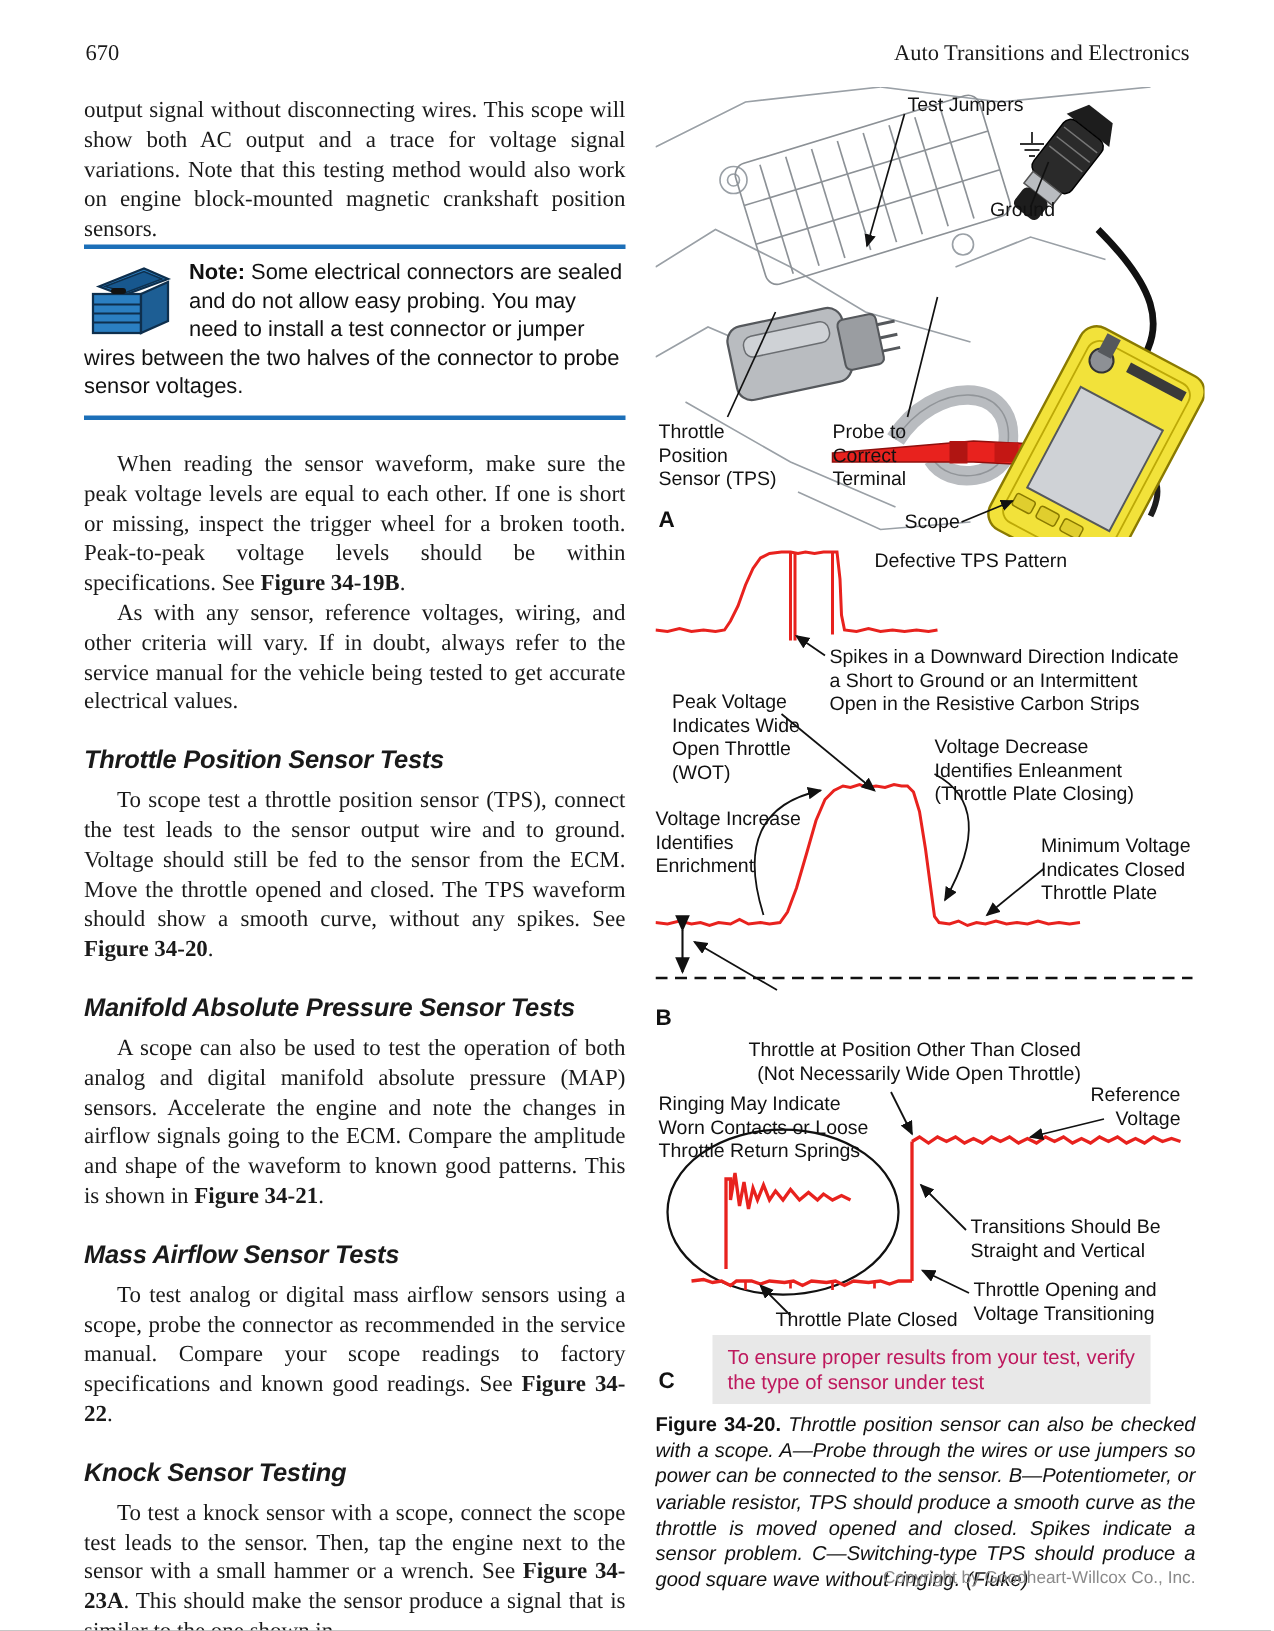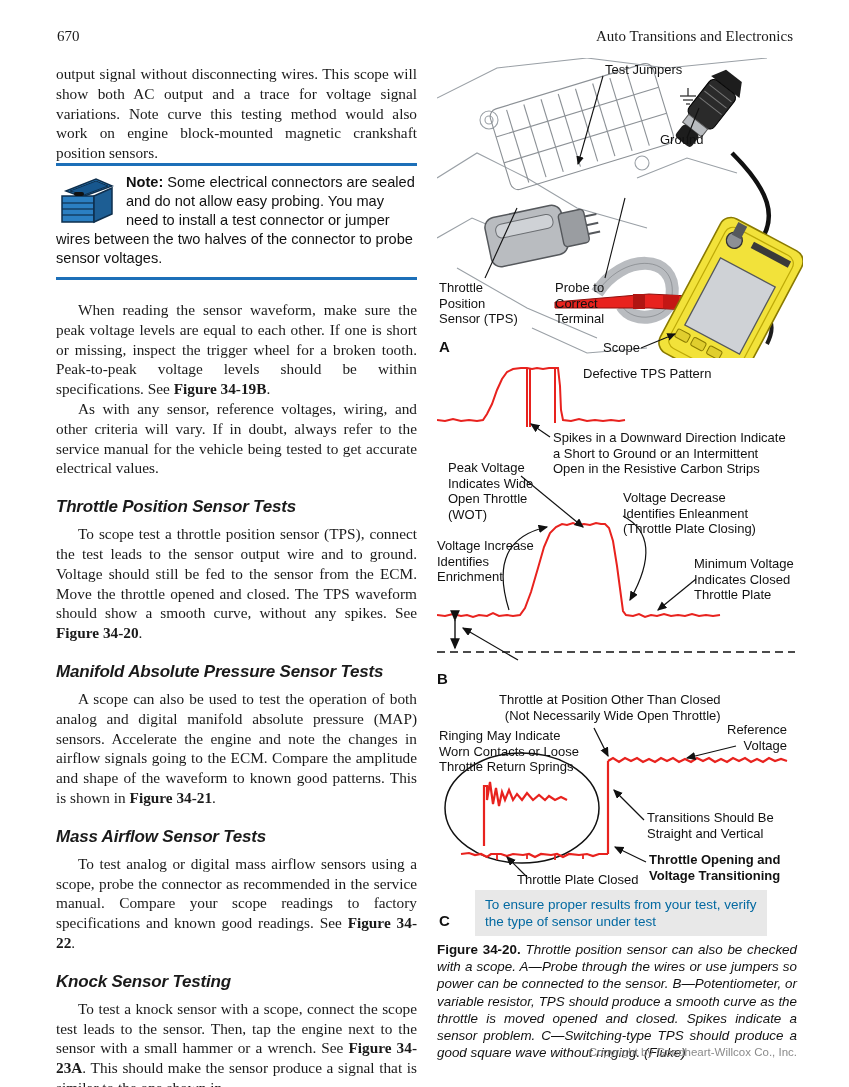--- a/index.html
+++ b/index.html
@@ -20,39 +20,39 @@
          font-size:17px;margin:19px 0 7px 0;letter-spacing:-0.2px;}
   .gap-top{margin-top:20px;}
   
   .fig{position:absolute;left:437px;}
   .lbl{position:absolute;font-family:"Liberation Sans",sans-serif;font-size:13px;
        line-height:15.5px;color:#111;white-space:pre-line;}
   .lbl.ctr{text-align:right;}
   .marker{position:absolute;font-family:"Liberation Sans",sans-serif;font-weight:bold;
           font-size:15px;color:#111;}
   .graybox{position:absolute;background:#e8e8e8;font-family:"Liberation Sans",sans-serif;
-           font-size:13.5px;line-height:17px;padding:6px 10px;color:#0369a1;}
+           font-size:13.5px;line-height:17px;padding:6px 10px;color:#be185d;}
   .caption{position:absolute;left:437px;top:941px;width:360px;
            font-family:"Liberation Sans",sans-serif;font-size:13.4px;line-height:17.2px;
            font-style:italic;text-align:justify;color:#111;}
   .caption b{font-style:normal;}
   .copyright{position:absolute;left:437px;top:1046px;width:360px;text-align:right;
              font-family:"Liberation Sans",sans-serif;font-size:11.5px;color:#8a8a8a;}
   svg{display:block;}
 </style>
 </head>
 <body>
 
 <div class="page">
 
   <div class="hdr-num">670</div>
   <div class="hdr-title">Auto Transitions and Electronics</div>
 
   <div class="col-left">
-    <p class="para noindent">output signal without disconnecting wires. This scope will show both AC output and a trace for voltage signal variations. Note curve this testing method would also work on engine block-mounted magnetic crankshaft position sensors.</p>
+    <p class="para noindent">output signal without disconnecting wires. This scope will show both AC output and a trace for voltage signal variations. Note that this testing method would also work on engine block-mounted magnetic crankshaft position sensors.</p>
 
     <div class="notebox">
       <svg class="tbx" viewBox="0 0 58 50">
         <polygon points="8,16 38,4 54,11 24,22" fill="#2b7fc2" stroke="#0e2f4d" stroke-width="1.5"></polygon>
         <polygon points="12,16 38,6 50,11 26,20" fill="#17578e" stroke="#0e2f4d" stroke-width="1"></polygon>
         <rect x="4" y="21" width="32" height="26" fill="#2b7fc2" stroke="#0e2f4d" stroke-width="1.5"></rect>
         <line x1="4" y1="28" x2="36" y2="28" stroke="#0e2f4d" stroke-width="1.2"></line>
         <line x1="4" y1="34" x2="36" y2="34" stroke="#0e2f4d" stroke-width="1.2"></line>
         <line x1="4" y1="40" x2="36" y2="40" stroke="#0e2f4d" stroke-width="1.2"></line>
         <polygon points="36,21 54,13 54,39 36,47" fill="#1d5e94" stroke="#0e2f4d" stroke-width="1.5"></polygon>
@@ -274,21 +274,21 @@
     </svg>
     <div class="lbl ctr" style="left:62px;top:4px;">Throttle at Position Other Than Closed
 (Not Necessarily Wide Open Throttle)</div>
     <div class="lbl" style="left:2px;top:40px;">Ringing May Indicate
 Worn Contacts or Loose
 Throttle Return Springs</div>
     <div class="lbl ctr" style="left:290px;top:34px;">Reference
 Voltage</div>
     <div class="lbl" style="left:210px;top:122px;">Transitions Should Be
 Straight and Vertical</div>
-    <div class="lbl" style="left:212px;top:164px;font-weight:bold;">Throttle Opening and
+    <div class="lbl" style="left:212px;top:164px;">Throttle Opening and
 Voltage Transitioning</div>
     <div class="lbl" style="left:80px;top:184px;">Throttle Plate Closed</div>
     <div class="graybox" style="left:38px;top:202px;width:272px;">To ensure proper results from your test, verify the type of sensor under test</div>
     <div class="marker" style="left:2px;top:224px;">C</div>
   </div>
 
   <div class="caption">
     <b>Figure 34-20.</b>
     <span>Throttle position sensor can also be checked with a scope. A—Probe through the wires or use jumpers so power can be connected to the sensor. B—Potentiometer, or variable resistor, TPS should produce a smooth curve as the throttle is moved opened and closed. Spikes indicate a sensor problem. C—Switching-type TPS should produce a good square wave without ringing. (Fluke)</span>
   </div>

